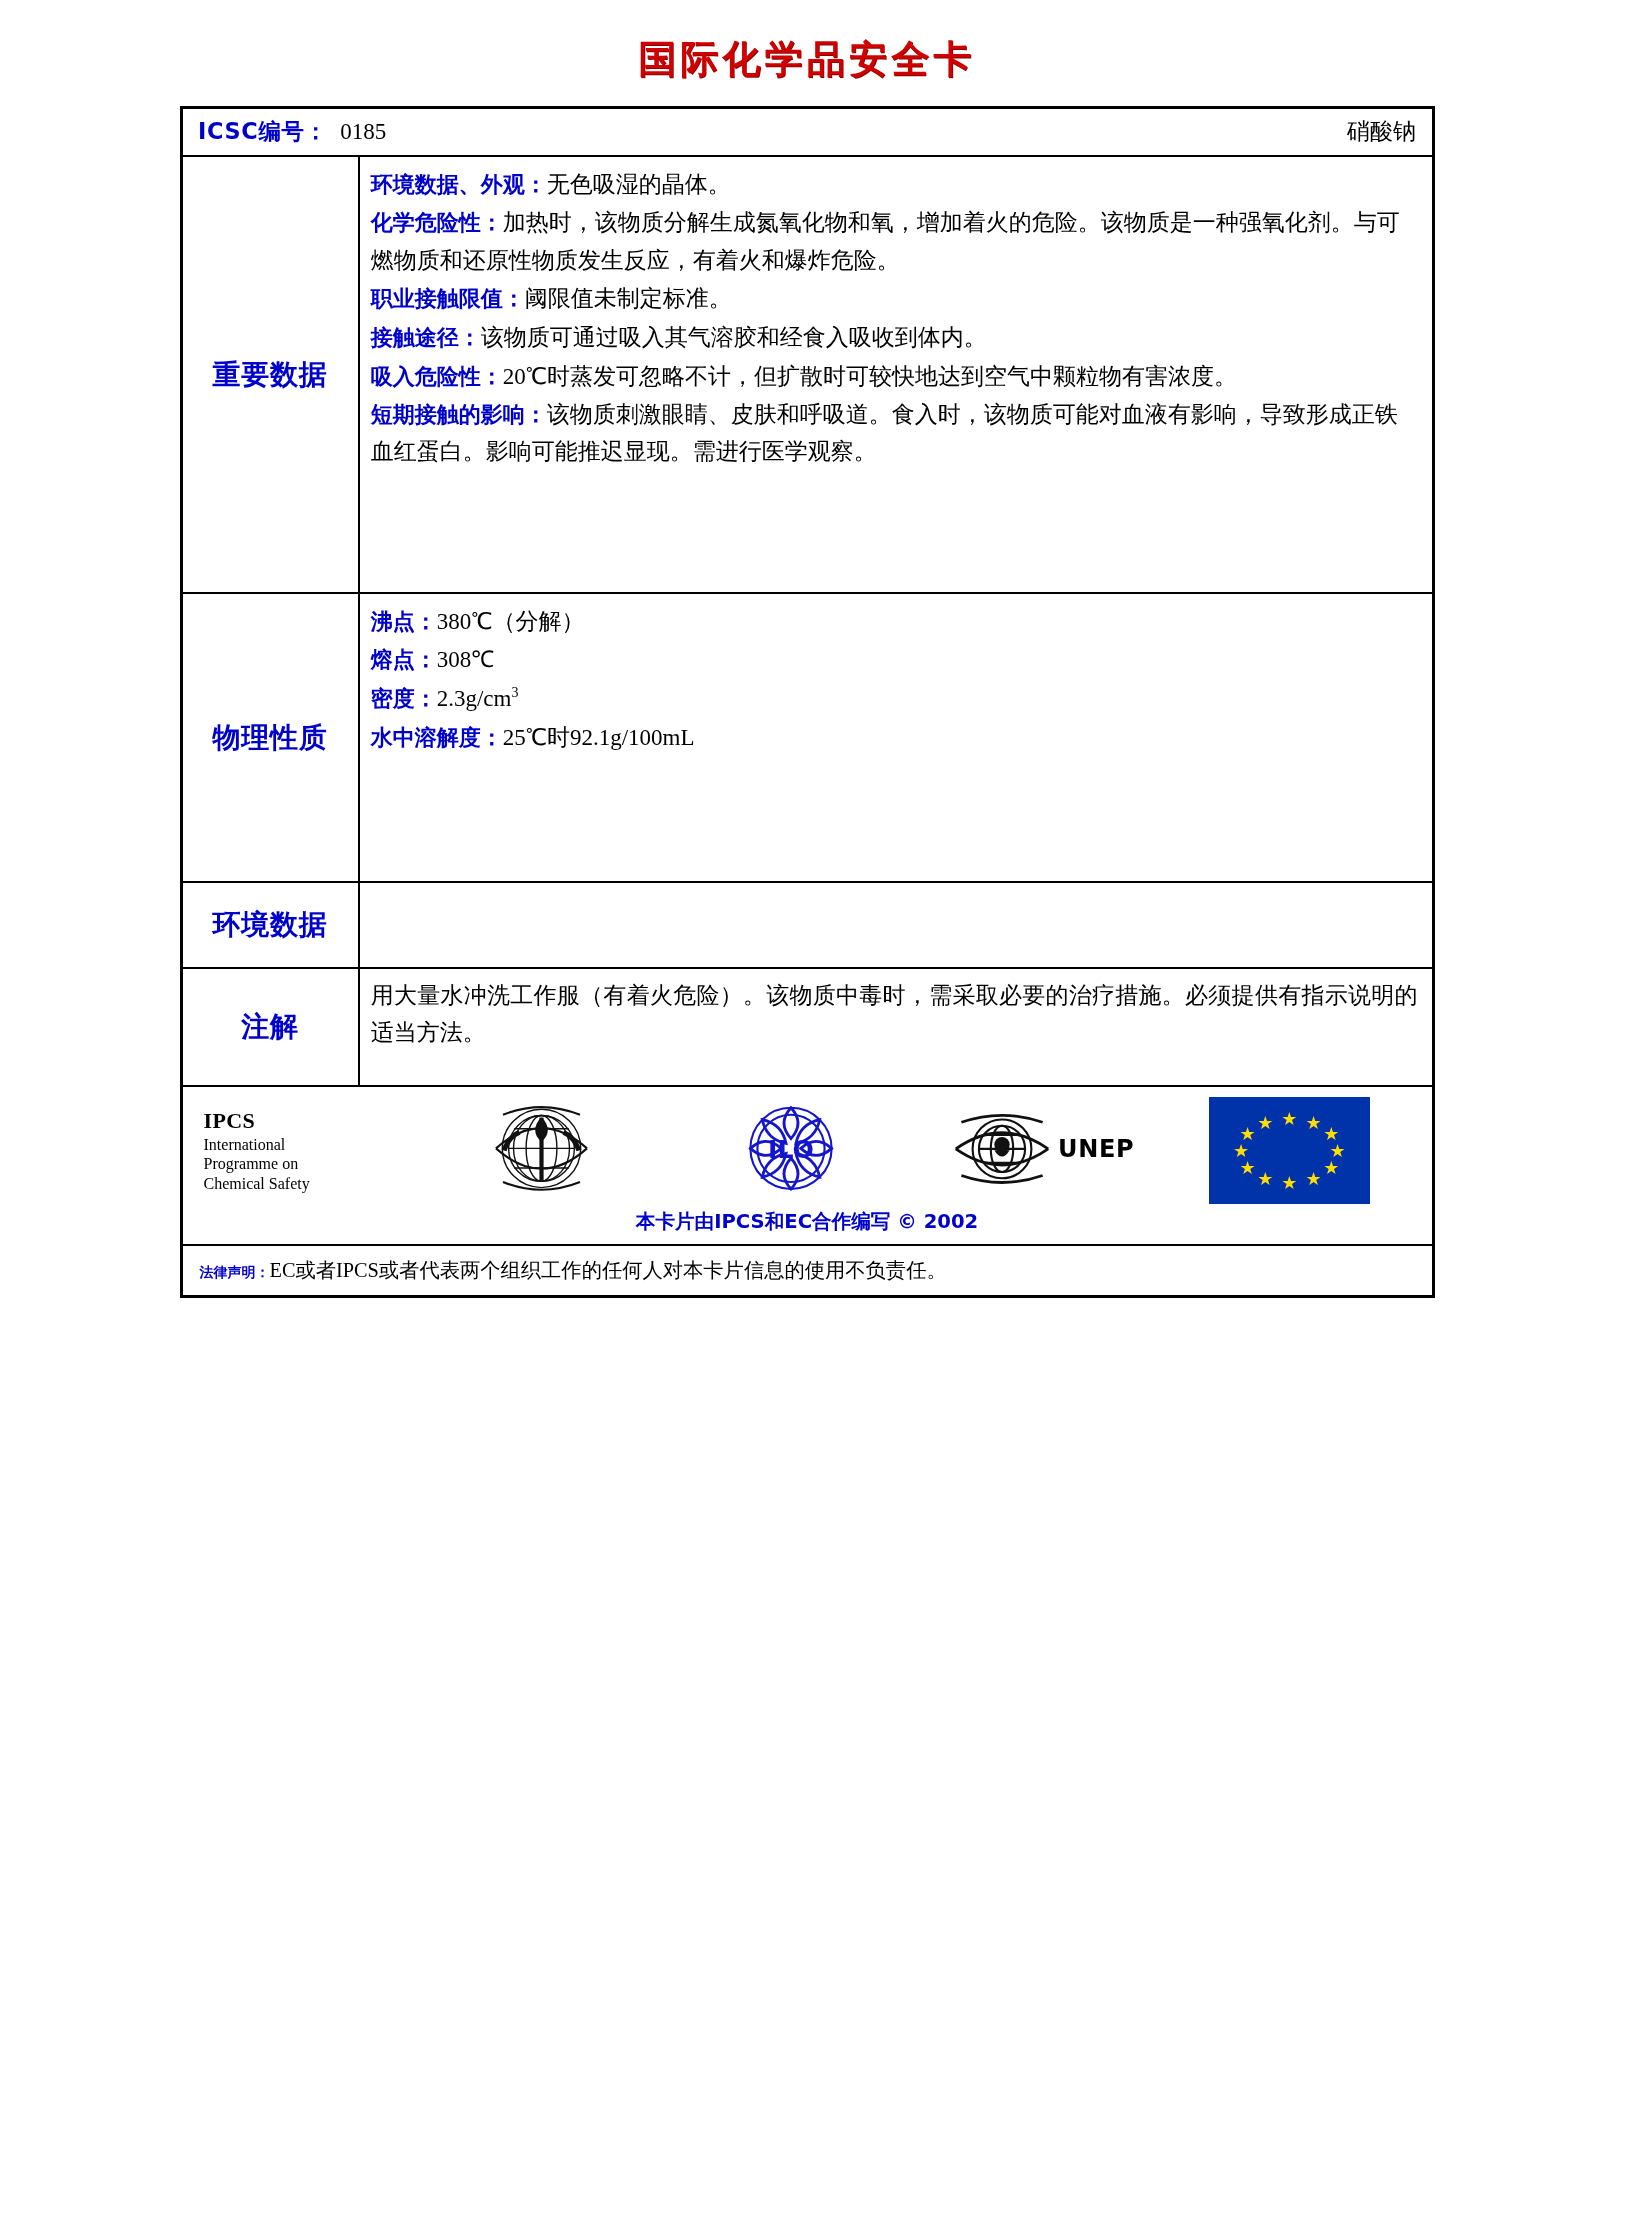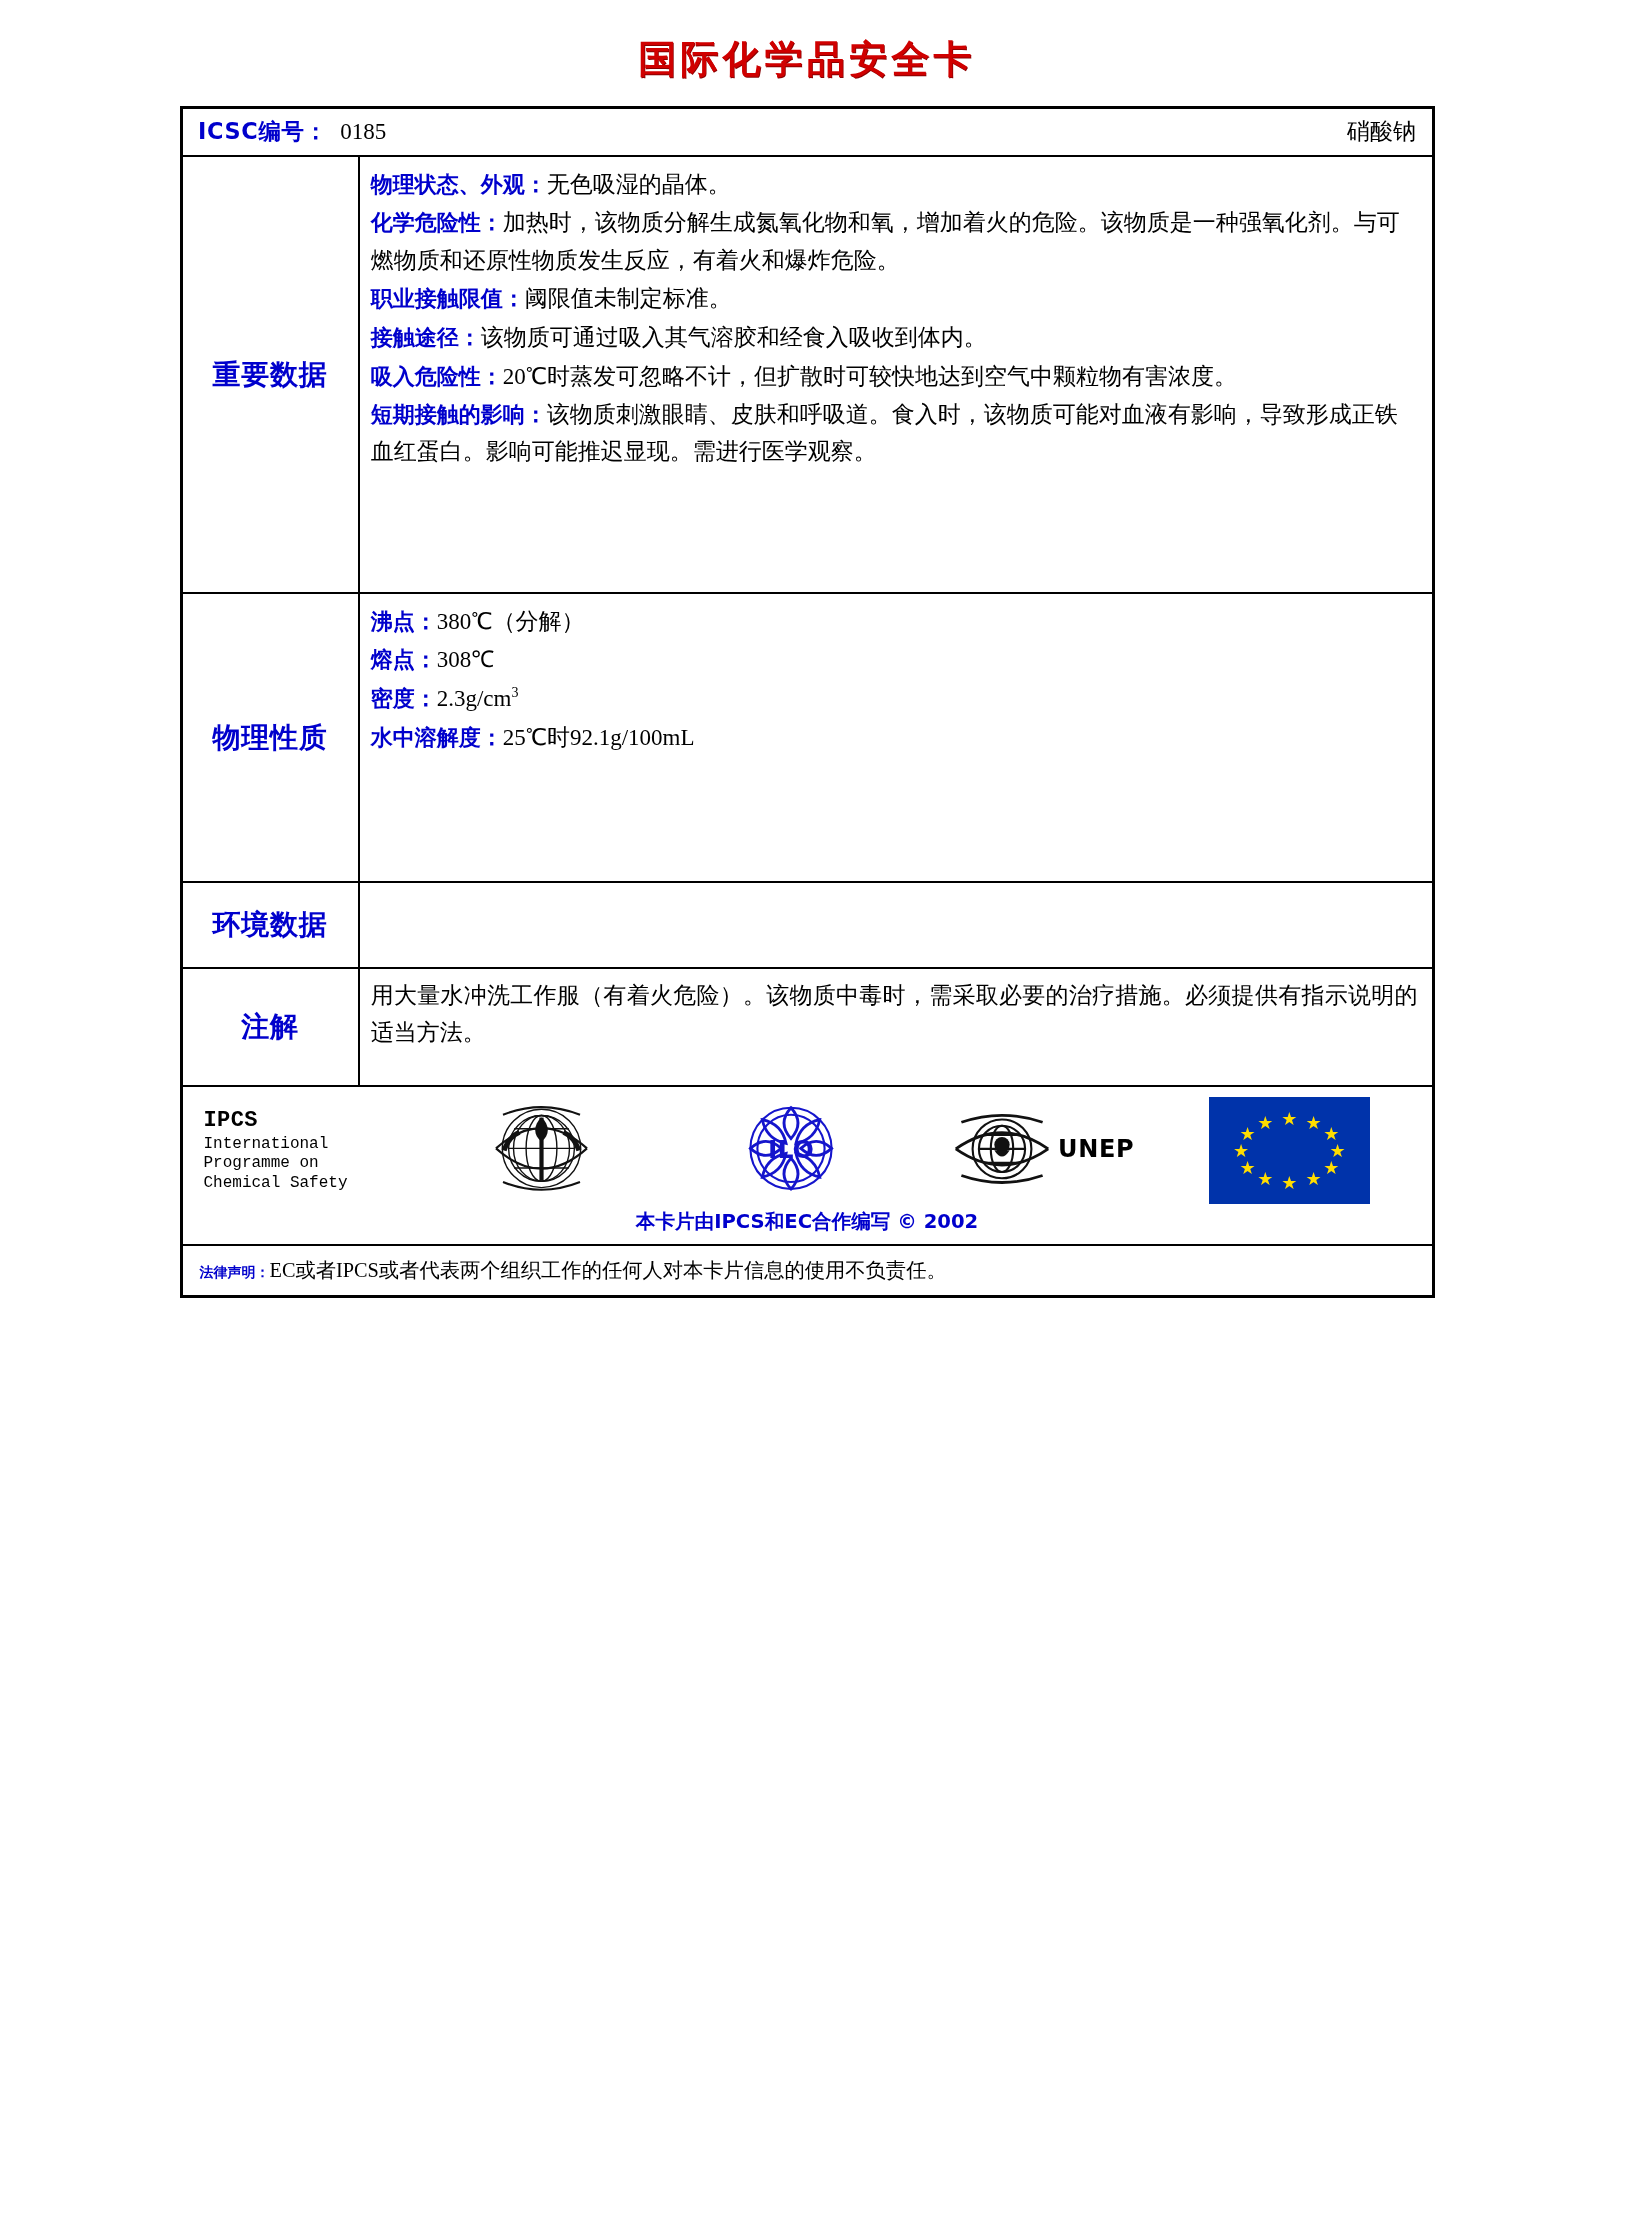--- a/index.html
+++ b/index.html
@@ -127,21 +127,21 @@
   }
   .logos {
     display: flex;
     align-items: center;
     padding: 9.8px 21px 2.8px 21px;
     gap: 7px;
   }
   .ipcs-block {
     width: 210px;
     min-width: 210px;
-    font-family: Liberation Mono, monospace;
+    font-family: Liberation Serif, serif;
     line-height: 1.22;
   }
   .ipcs-title {
     font-weight: bold;
     font-size: 22px;
     letter-spacing: 0.4px;
   }
   .ipcs-sub {
     font-size: 16px;
   }
@@ -215,21 +215,21 @@
         <span class="hdr-icsc-value">0185</span>
       </div>
       <div class="hdr-right">硝酸钠</div>
     </div>
 
     <div class="row row-important">
       <div class="label-cell">重要数据</div>
       <div class="content-cell tall-important">
 
         <p class="field">
-          <span class="fkey">物理状态、外观：</span><span class="fval">无色吸湿的晶体。</span>
+          <span class="fkey">环境数据、外观：</span><span class="fval">无色吸湿的晶体。</span>
         </p>
 
         <p class="field">
           <span class="fkey">化学危险性：</span><span class="fval">加热时，该物质分解生成氮氧化物和氧，增加着火的危险。该物质是一种强氧化剂。与可燃物质和还原性物质发生反应，有着火和爆炸危险。</span>
         </p>
 
         <p class="field">
           <span class="fkey">职业接触限值：</span><span class="fval">阈限值未制定标准。</span>
         </p>
 

